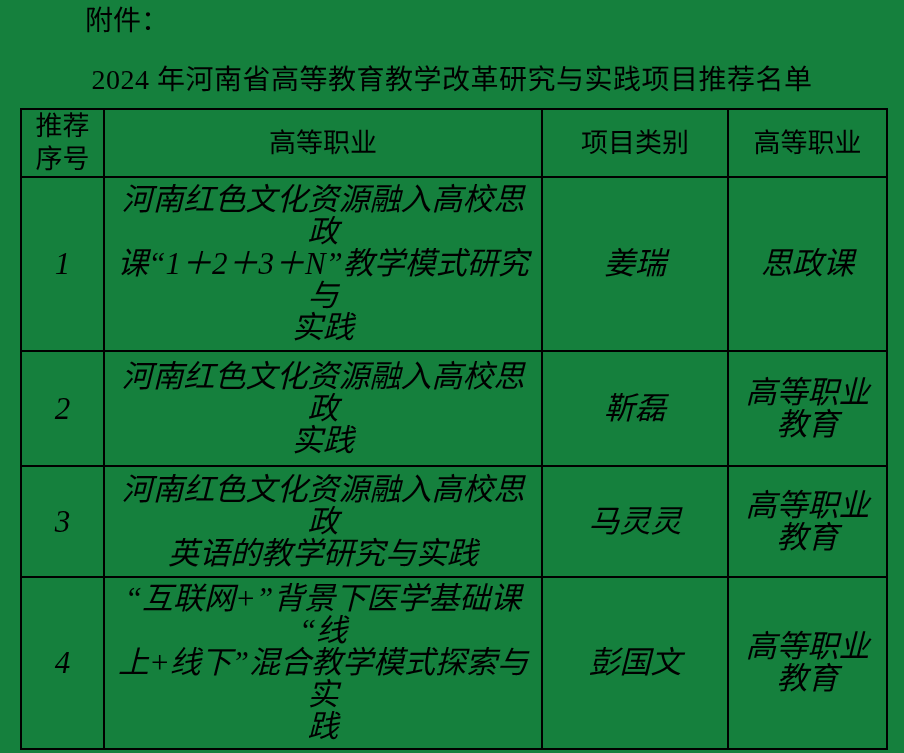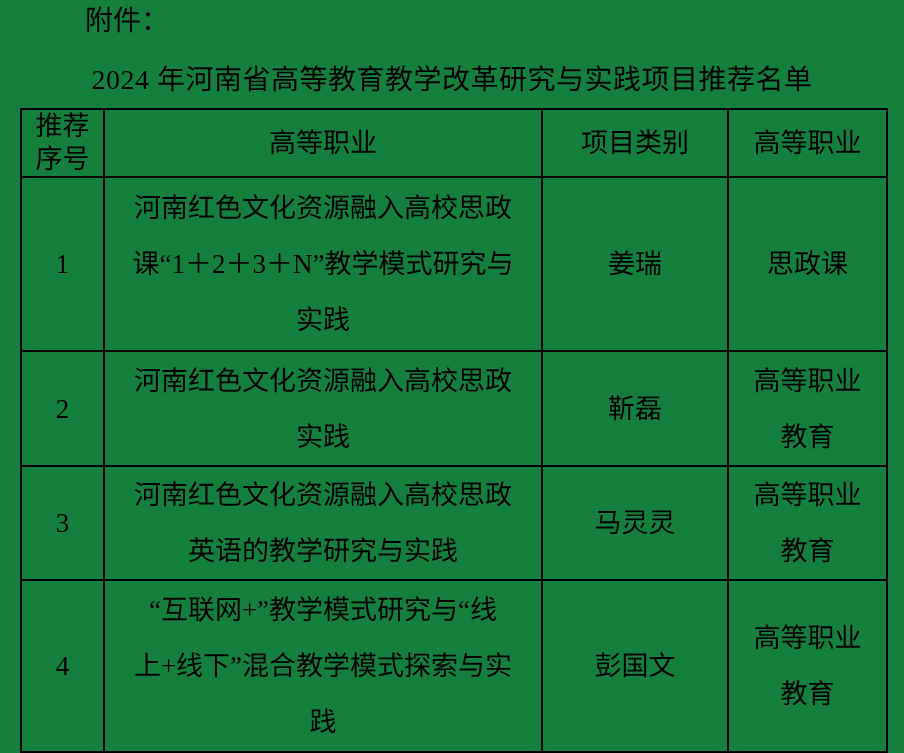--- a/index.html
+++ b/index.html
@@ -51,22 +51,23 @@
     padding: 0 2px;
     white-space: pre-line;
     overflow: hidden;
   }
   table.projects th {
     font-size: 27px;
     line-height: 33px;
     height: 66px;
   }
   table.projects td {
-    font-size: 27px;
-    line-height: 56px;
+    font-size: 31px;
+    line-height: 32px;
+    font-style: italic;
   }
   tbody tr:nth-child(1) { height: 174px; }
   tbody tr:nth-child(2) { height: 115px; }
   tbody tr:nth-child(3) { height: 111px; }
   tbody tr:nth-child(4) { height: 172px; }
   col.c-no  { width: 83px;  }
   col.c-name{ width: 438px; }
   col.c-lead{ width: 186px; }
   col.c-cat { width: 159px; }
 </style>
@@ -115,21 +116,21 @@
       <tr>
         <td>3</td>
         <td>河南红色文化资源融入高校思政
 英语的教学研究与实践</td>
         <td>马灵灵</td>
         <td>高等职业
 教育</td>
       </tr>
       <tr>
         <td>4</td>
-        <td>“互联网+”教学模式研究与“线
+        <td>“互联网+”背景下医学基础课“线
 上+线下”混合教学模式探索与实
 践</td>
         <td>彭国文</td>
         <td>高等职业
 教育</td>
       </tr>
     </tbody>
   </table>
 
 </div>

